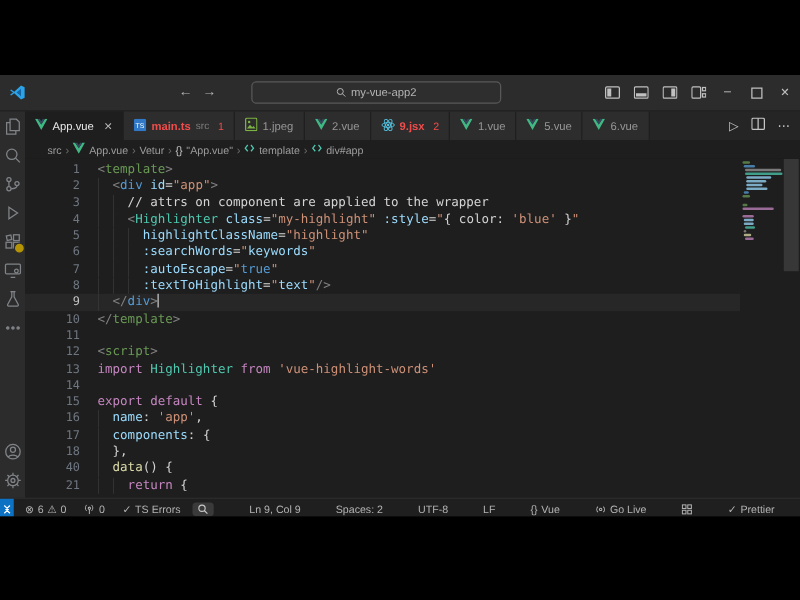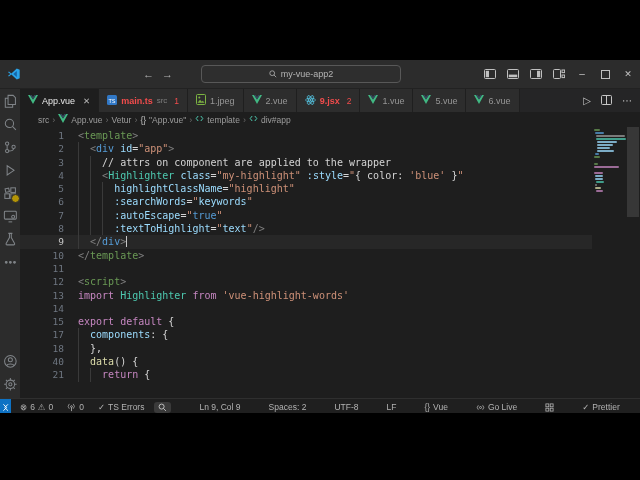--- a/index.html
+++ b/index.html
@@ -337,20 +337,21 @@
               <div class="line"><span class="num">6</span><span class="ig">&nbsp;&nbsp;</span><span class="ig">&nbsp;&nbsp;</span><span class="ig">&nbsp;&nbsp;</span><span style="color:#9cdcfe">:searchWords</span><span style="color:#d4d4d4">=</span><span style="color:#ce9178">"</span><span style="color:#9cdcfe">keywords</span><span style="color:#ce9178">"</span></div>
               <div class="line"><span class="num">7</span><span class="ig">&nbsp;&nbsp;</span><span class="ig">&nbsp;&nbsp;</span><span class="ig">&nbsp;&nbsp;</span><span style="color:#9cdcfe">:autoEscape</span><span style="color:#d4d4d4">=</span><span style="color:#ce9178">"</span><span style="color:#569cd6">true</span><span style="color:#ce9178">"</span></div>
               <div class="line"><span class="num">8</span><span class="ig">&nbsp;&nbsp;</span><span class="ig">&nbsp;&nbsp;</span><span class="ig">&nbsp;&nbsp;</span><span style="color:#9cdcfe">:textToHighlight</span><span style="color:#d4d4d4">=</span><span style="color:#ce9178">"</span><span style="color:#9cdcfe">text</span><span style="color:#ce9178">"</span><span style="color:#808080">/&gt;</span></div>
               <div class="line cur"><span class="num">9</span><span class="ig">&nbsp;&nbsp;</span><span style="color:#808080">&lt;/</span><span style="color:#569cd6">div</span><span style="color:#808080">&gt;</span><span class="cursor"></span></div>
               <div class="line"><span class="num">10</span><span style="color:#808080">&lt;/</span><span style="color:#6a9955">template</span><span style="color:#808080">&gt;</span></div>
               <div class="line"><span class="num">11</span></div>
               <div class="line"><span class="num">12</span><span style="color:#808080">&lt;</span><span style="color:#6a9955">script</span><span style="color:#808080">&gt;</span></div>
               <div class="line"><span class="num">13</span><span style="color:#c586c0">import</span><span style="color:#d4d4d4"> </span><span style="color:#4ec9b0">Highlighter</span><span style="color:#d4d4d4"> </span><span style="color:#c586c0">from</span><span style="color:#d4d4d4"> </span><span style="color:#ce9178">'vue-highlight-words'</span></div>
               <div class="line"><span class="num">14</span></div>
               <div class="line"><span class="num">15</span><span style="color:#c586c0">export</span><span style="color:#d4d4d4"> </span><span style="color:#c586c0">default</span><span style="color:#d4d4d4"> {</span></div>
+              <div class="line"><span class="num">16</span><span class="ig">&nbsp;&nbsp;</span><span style="color:#9cdcfe">name</span><span style="color:#d4d4d4">: </span><span style="color:#ce9178">'app'</span><span style="color:#d4d4d4">,</span></div>
               <div class="line"><span class="num">17</span><span class="ig">&nbsp;&nbsp;</span><span style="color:#9cdcfe">components</span><span style="color:#d4d4d4">: {</span></div>
               <div class="line"><span class="num">18</span><span class="ig">&nbsp;&nbsp;</span><span style="color:#d4d4d4">},</span></div>
               <div class="line"><span class="num">40</span><span class="ig">&nbsp;&nbsp;</span><span style="color:#dcdcaa">data</span><span style="color:#d4d4d4">() {</span></div>
               <div class="line"><span class="num">21</span><span class="ig">&nbsp;&nbsp;</span><span class="ig">&nbsp;&nbsp;</span><span style="color:#c586c0">return</span><span style="color:#d4d4d4"> {</span></div>
             </div>
           <div class="minimap" id="minimap">
               <div class="mm-line" style="top: 0px; left: 2px; width: 5.5px; background: rgb(106, 153, 85);"></div>
               <div class="mm-line" style="top: 3.05px; left: 3px; width: 8.8px; background: rgb(86, 156, 214);"></div>
               <div class="mm-line" style="top: 6.1px; left: 4px; width: 28.6px; background: rgb(154, 154, 154);"></div>
               <div class="mm-line" style="top: 9.15px; left: 4px; width: 30px; background: rgb(78, 201, 176);"></div>

